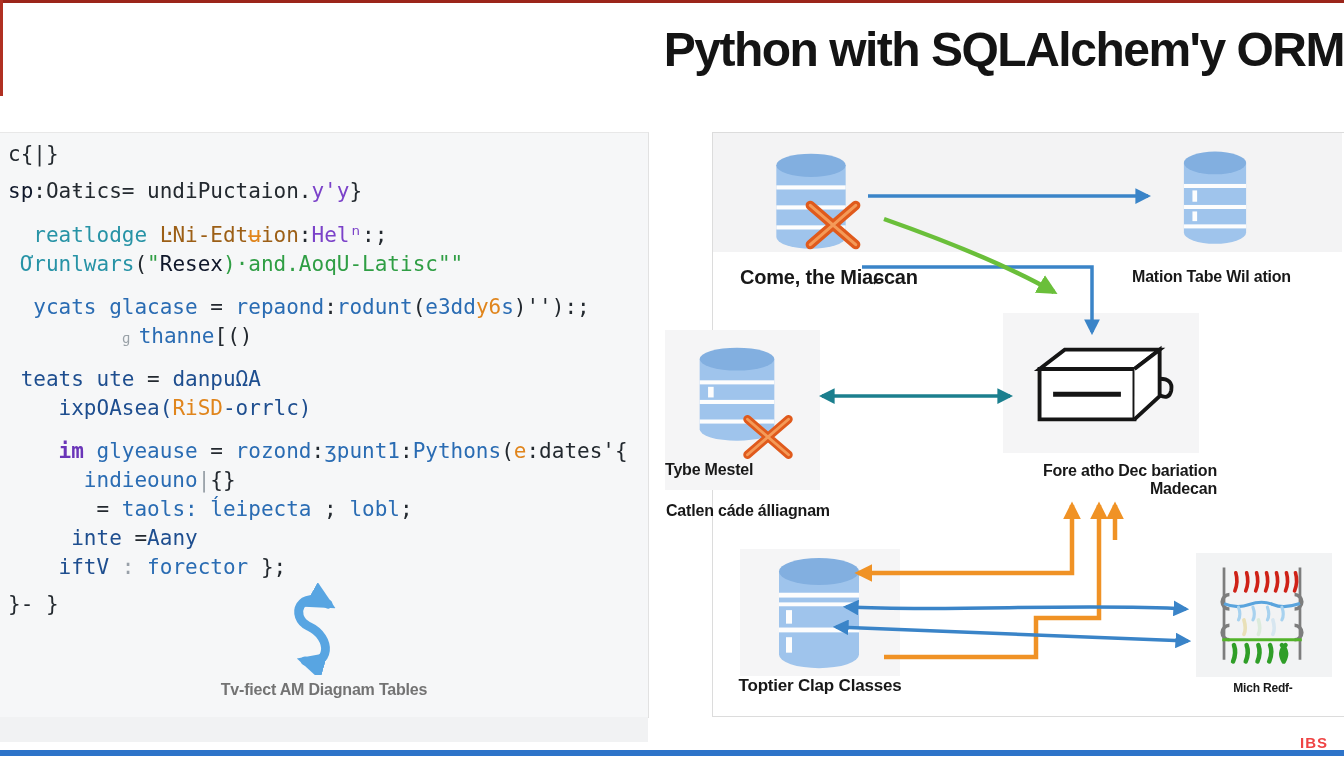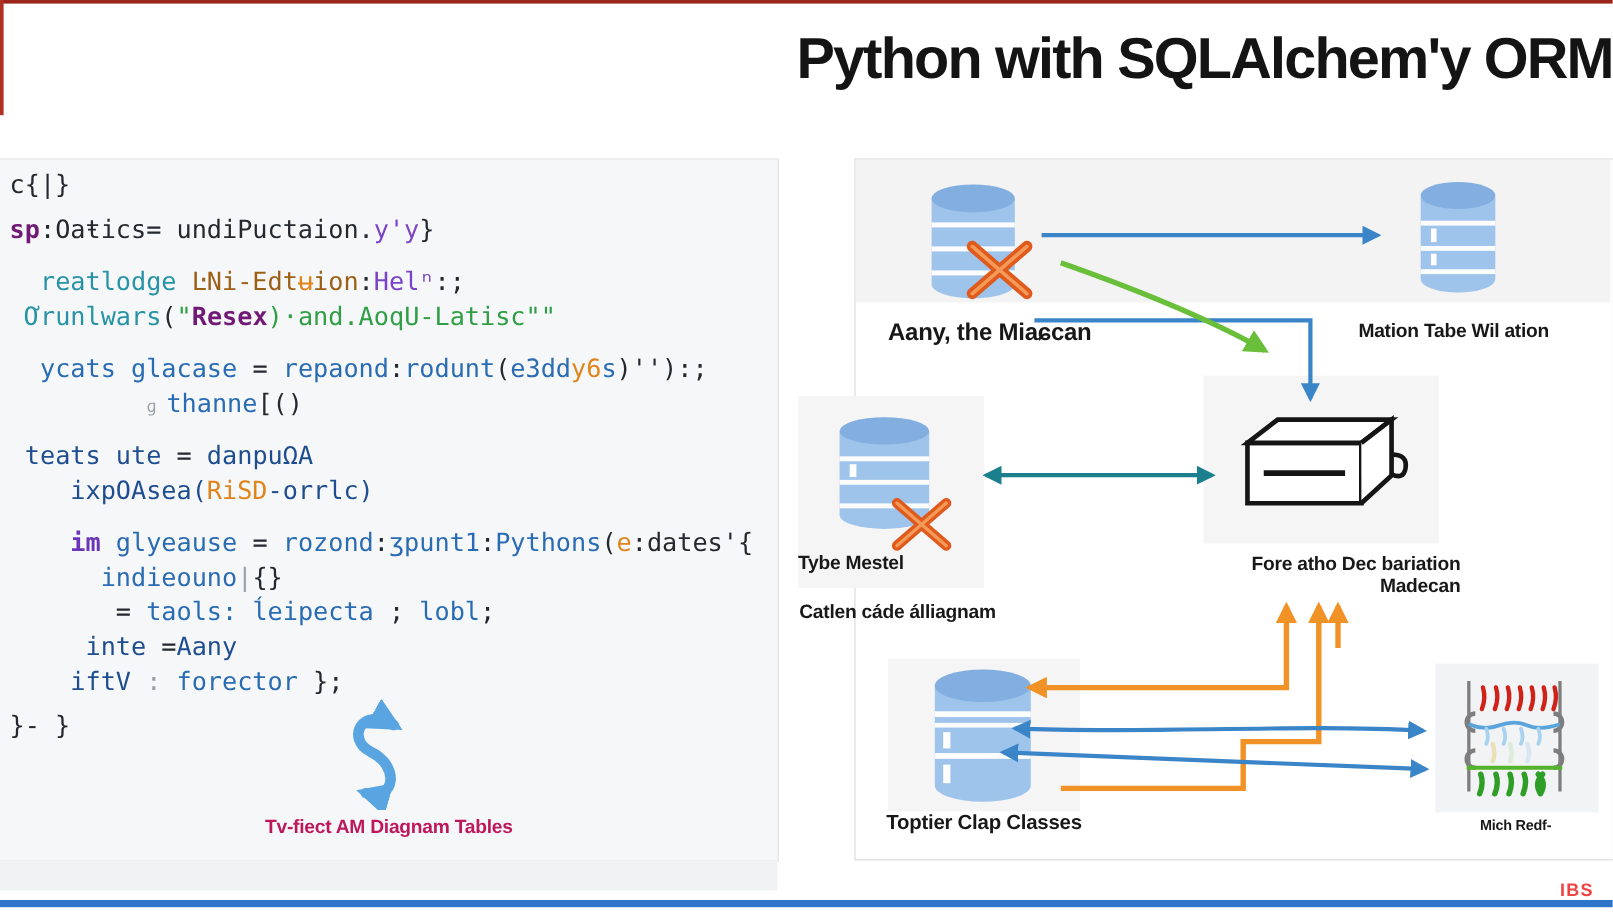--- a/index.html
+++ b/index.html
@@ -17,28 +17,28 @@
          color:#141414;letter-spacing:-1.5px;}
 
   
   #code-panel{left:0;top:132px;width:648px;height:584px;background:#f6f7f8;
               border-top:1px solid #e8e8e8;border-right:1px solid #e2e2e2;border-bottom:1px solid #dddddd;}
   #code-footer{left:0;top:717px;width:648px;height:25px;background:#f1f2f3;}
   #code-lines{position:absolute;left:8px;top:7px;font-family:"DejaVu Sans Mono",monospace;
               font-size:21px;line-height:29px;white-space:pre;}
   .code-line{white-space:pre;}
   .seg-dark{color:#23292f}.seg-blue{color:#2a6cb3}.seg-navy{color:#1e4e8f}
-  .seg-teal{color:#2793a6}.seg-green{color:#2f9e44}.seg-greenB{color:#701a75;font-weight:bold}
+  .seg-teal{color:#2793a6}.seg-green{color:#2f9e44}.seg-greenB{color:#0f172a;font-weight:normal}
   .seg-purple{color:#7b42c9}.seg-purpleB{color:#6a35b8;font-weight:bold}
   .seg-orange{color:#e0851c}.seg-brown{color:#9c5f16}.seg-gray{color:#98a0a8}
   .seg-tiny{color:#9aa2a8;font-size:14px}
 
   #sync-icon{left:282px;top:583px;}
   #code-caption{left:0;top:681px;width:648px;text-align:center;font-size:16px;
-                font-weight:600;color:#be185d;letter-spacing:-0.2px;}
+                font-weight:600;color:#737373;letter-spacing:-0.2px;}
 
   
   #diagram-panel{left:712px;top:132px;width:631px;height:583px;background:#ffffff;
                  border:1px solid #dcdcdc;}
   #top-band{left:713px;top:133px;width:629px;height:119px;background:#f3f3f4;}
   .card{background:#f5f5f6;}
   #type-card{left:665px;top:330px;width:155px;height:160px;}
   #box-card{left:1003px;top:313px;width:196px;height:140px;}
   #bottomdb-card{left:740px;top:549px;width:160px;height:127px;}
   #rack-card{left:1196px;top:553px;width:136px;height:124px;background:#f2f3f4;}
@@ -212,21 +212,21 @@
   <path d="M862,267 H1092 V332" fill="none" stroke="#3a84c8" stroke-width="3.5" marker-end="url(#mb)"></path>
   <path d="M884,219 C952,243 1012,268 1054,292" fill="none" stroke="#6abf3a" stroke-width="4.5" marker-end="url(#mg)"></path>
   <path d="M822,396 H1010" fill="none" stroke="#1b7f8e" stroke-width="3.5" marker-start="url(#mt)" marker-end="url(#mt)"></path>
   <path d="M858,573 H1072 V505" fill="none" stroke="#f09225" stroke-width="4.5" marker-start="url(#mo)" marker-end="url(#mo)"></path>
   <path d="M884,657 H1036 V618 H1099 V505" fill="none" stroke="#f09225" stroke-width="4.5" marker-end="url(#mo)"></path>
   <path d="M1115,540 V505" fill="none" stroke="#f09225" stroke-width="4.5" marker-end="url(#mo)"></path>
   <path d="M846,607 C950,612 1080,603 1186,609" fill="none" stroke="#3a84c8" stroke-width="3.5" marker-start="url(#mb)" marker-end="url(#mb)"></path>
   <path d="M836,627 C960,631 1080,636 1188,641" fill="none" stroke="#3a84c8" stroke-width="3.5" marker-start="url(#mb)" marker-end="url(#mb)"></path>
 </svg>
 
-<div class="abs dlabel" id="lbl-source">Aany, the Miaɕcan</div>
+<div class="abs dlabel" id="lbl-source">Come, the Miaɕcan</div>
 <div class="abs dlabel" id="lbl-target">Mation Tabe Wil ation</div>
 <div class="abs dlabel" id="lbl-type">Tybe Mestel</div>
 <div class="abs dlabel" id="lbl-type-sub">Catlen cáde álliagnam</div>
 <div class="abs dlabel" id="lbl-box">Fore atho Dec bariation Madecan</div>
 <div class="abs dlabel" id="lbl-bottomdb">Toptier Clap Classes</div>
 <div class="abs dlabel" id="lbl-rack">Mich Redf-</div>
 
 <div class="abs" id="watermark">IBS</div>
 <div class="abs" id="bottom-blue"></div>
 

